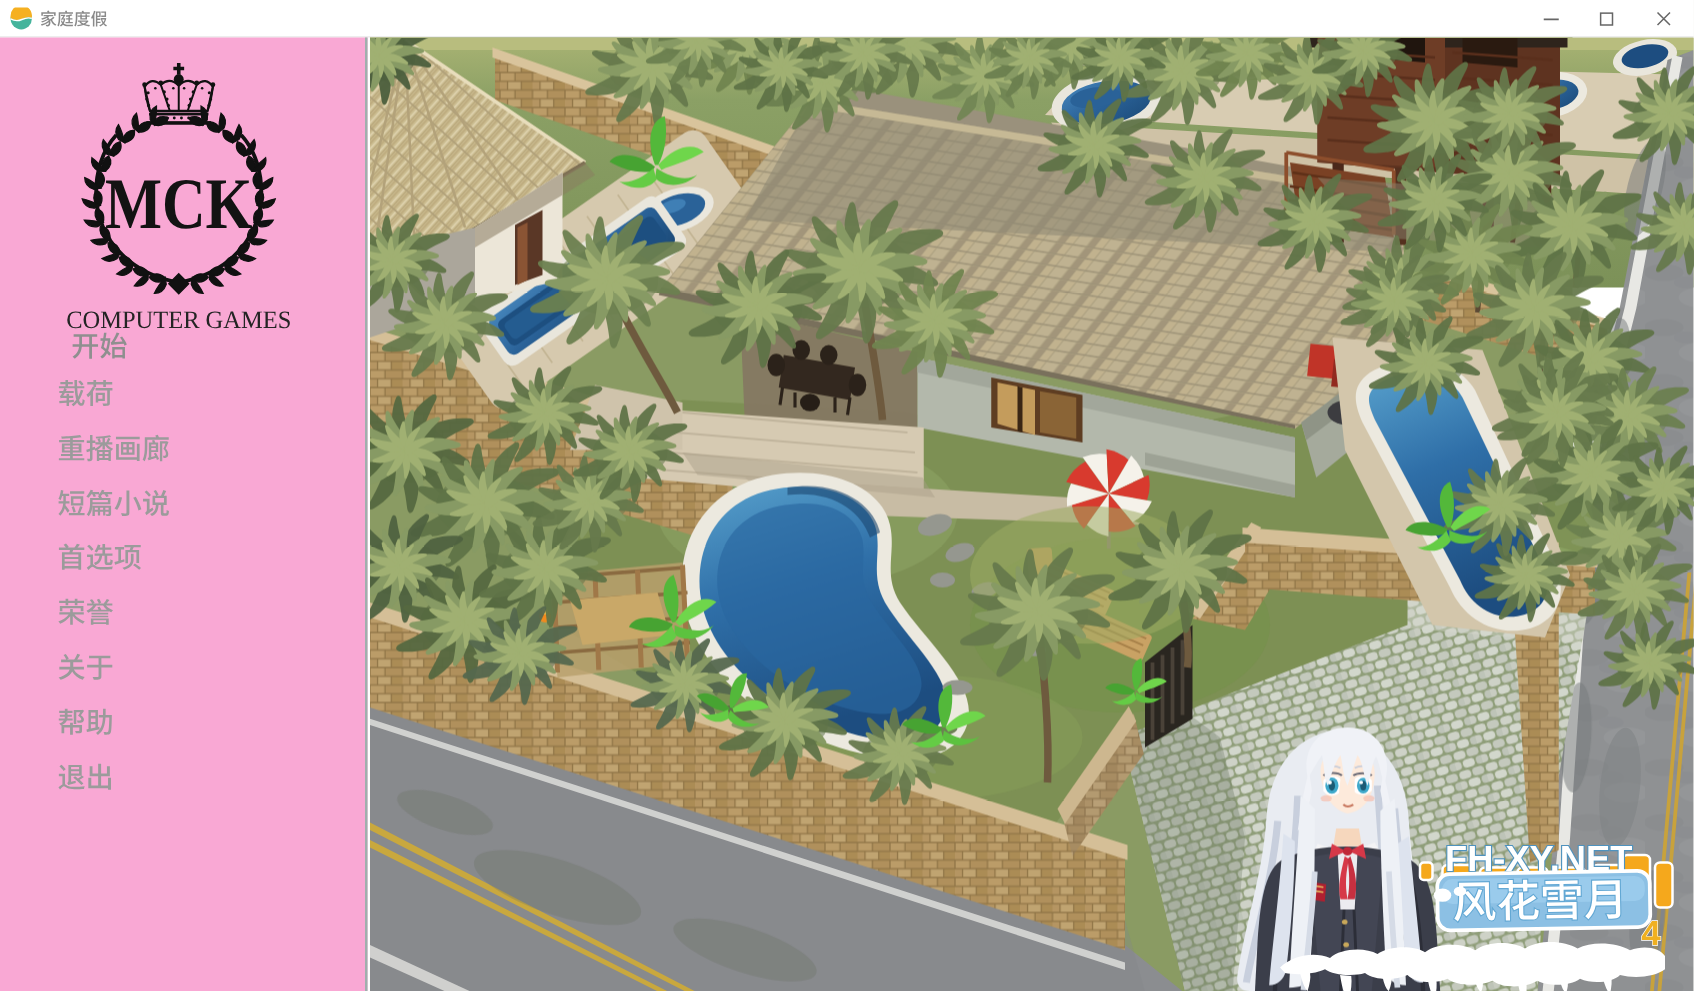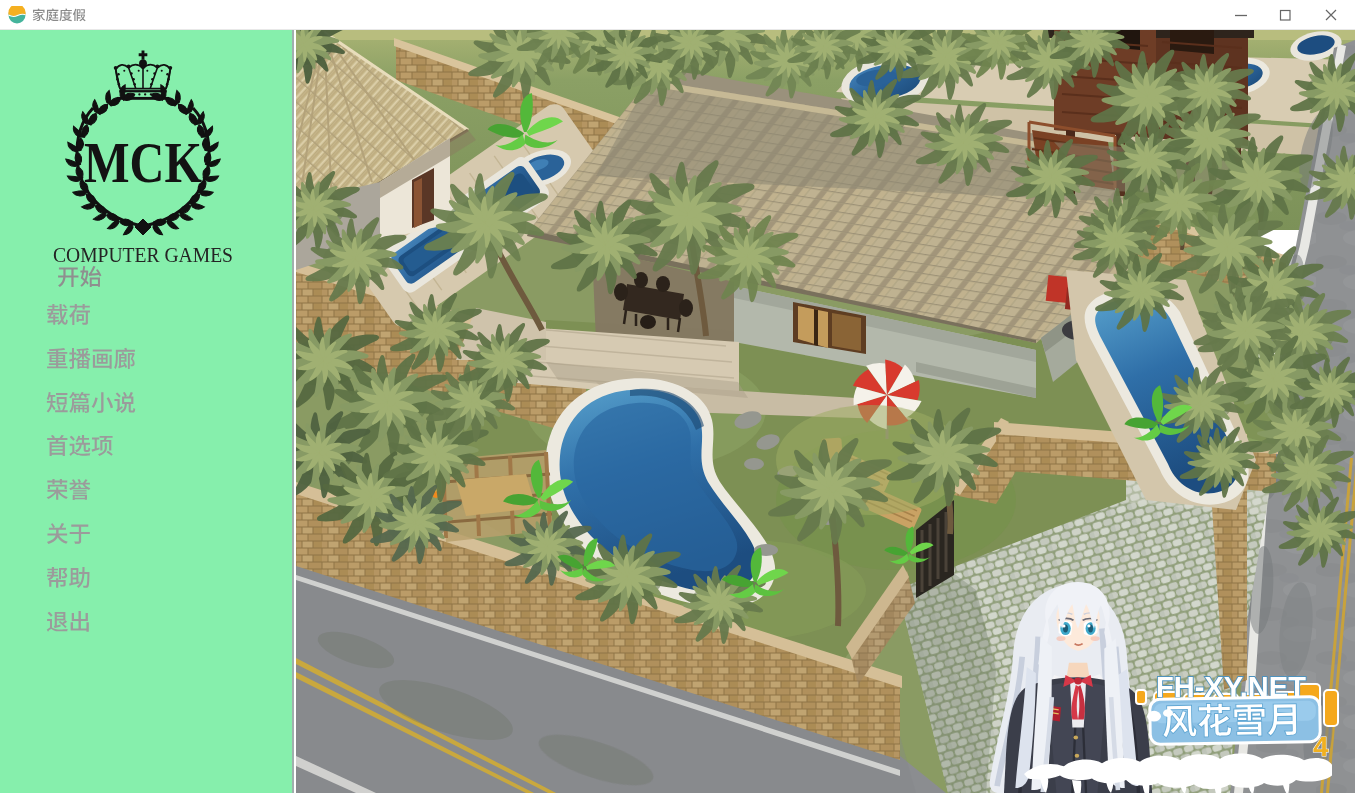--- a/index.html
+++ b/index.html
@@ -1,18 +1,18 @@
 <!DOCTYPE html>
 <html><head><meta charset="utf-8">
 <style>
 *{margin:0;padding:0;box-sizing:border-box}
 html,body{width:1355px;height:793px;overflow:hidden;background:#fff;font-family:"Liberation Sans",sans-serif}
 #app{position:relative;width:1355px;height:793px}
 #titlebar{position:absolute;left:0;top:0;width:1355px;height:30px;background:#fff;border-bottom:1px solid #e8e8e8}
-#sidebar{position:absolute;left:0;top:30px;width:294px;height:763px;background:#86efac;border-right:2px solid #9fb0ad}
+#sidebar{position:absolute;left:0;top:30px;width:294px;height:763px;background:#f9a8d4;border-right:2px solid #9fb0ad}
 #scene{position:absolute;left:296px;top:30px;width:962px;height:763px;background:#8a9b63}
 </style></head><body>
 <div id="app">
 
 <div id="titlebar">
 
 <svg style="position:absolute;left:8px;top:6px" width="18" height="18" viewBox="0 0 18 18">
 <circle cx="9" cy="9" r="8.5" fill="#45b49c"></circle>
 <path d="M0.5 9 A8.5 8.5 0 0 1 17.5 9 L17.5 7.5 A 30 14 0 0 0 0.5 8 Z" fill="#f5b021"></path>
 <path d="M0.5 8.6 Q5 11.2 9.5 9.2 T17.5 8.2 L17.5 6 A8.5 8.5 0 0 0 0.5 7.2 Z" fill="#f5b021"></path>

